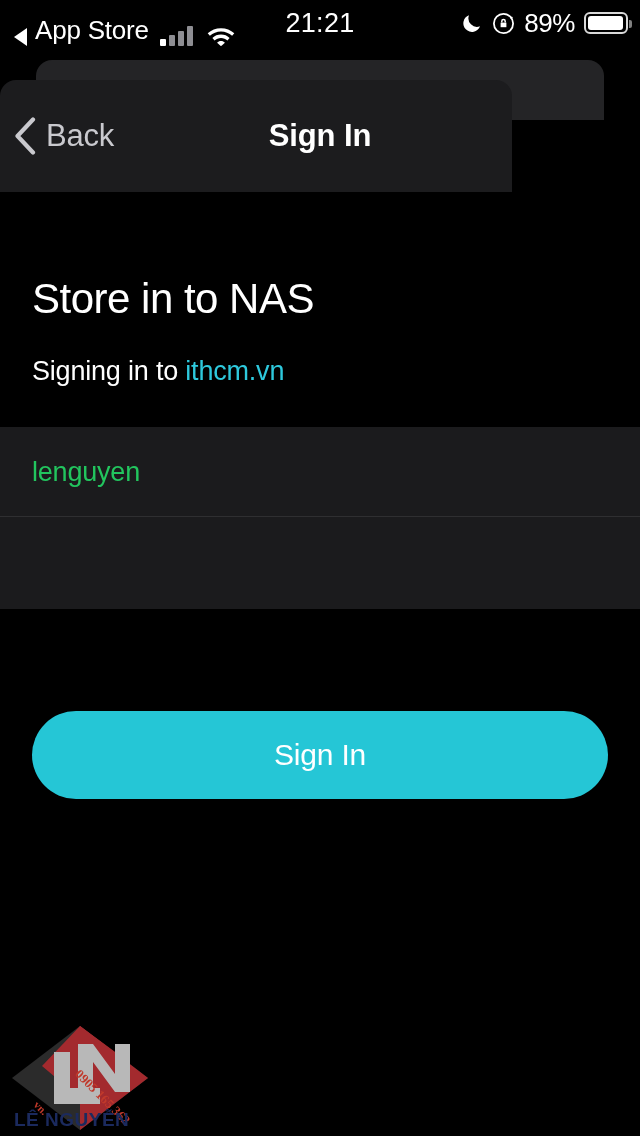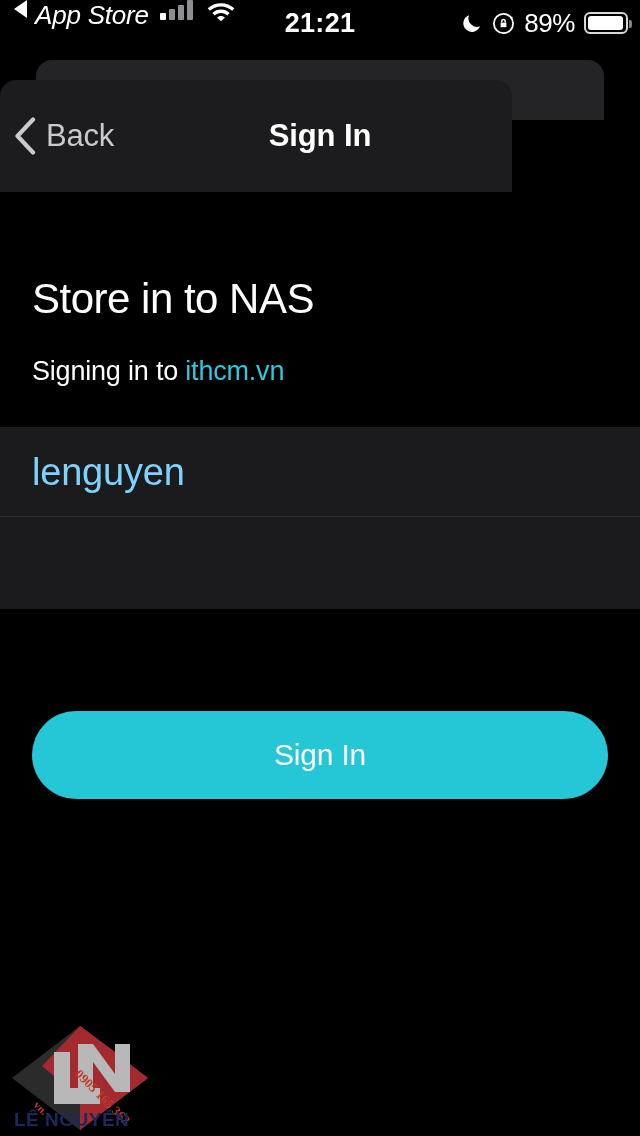--- a/index.html
+++ b/index.html
@@ -18,21 +18,21 @@
 
   
   .statusbar {
     position:absolute; top:0; left:0;
     width:640px; height:46px;
     display:flex; align-items:center;
     color:#fff;
   }
   .sb-left {
     position:absolute; left:14px; top:0; height:46px;
-    display:flex; align-items:flex-start; gap:7px;font-style:italic;
+    display:flex; align-items:flex-end; gap:7px;
   }
   .sb-backarrow {
     width:0; height:0;
     border-top:9px solid transparent;
     border-bottom:9px solid transparent;
     border-right:13px solid #fff;
     margin-right:1px;
   }
   .sb-appname { font-size:26px; letter-spacing:-0.2px; color:#fff; }
   .signal { display:flex; align-items:flex-end; gap:3px; height:20px; margin-left:4px; }
@@ -40,21 +40,21 @@
   .signal i.b1 { height:7px; }
   .signal i.b2 { height:11px; background:#8e8e93; }
   .signal i.b3 { height:15px; background:#8e8e93; }
   .signal i.b4 { height:20px; background:#8e8e93; }
   .wifi { margin-left:7px; width:28px; height:21px; }
 
   .sb-center {
     position:absolute; left:0; top:0; width:640px; height:46px;
     display:flex; align-items:center; justify-content:center;
   }
-  .sb-time { font-size:27px; font-weight:700; letter-spacing:0.3px; color:#fff; }
+  .sb-time { font-size:27px; font-weight:400; letter-spacing:0.3px; color:#fff; }
 
   .sb-right {
     position:absolute; right:12px; top:0; height:46px;
     display:flex; align-items:center; gap:9px;
   }
   .moon-icon { width:22px; height:22px; }
   .rotlock-icon { width:23px; height:23px; }
   .sb-batt-pct { font-size:26px; font-weight:500; color:#fff; letter-spacing:-0.4px; }
   .battery {
     position:relative; width:44px; height:22px;
@@ -123,21 +123,21 @@
     width:640px; height:182px;
     background:#1b1b1d;
   }
   .field {
     position:relative;
     width:640px; height:90px;
     display:flex; align-items:center;
     padding:0 32px;
   }
   .field .val {
-    font-size:38px; color:#7dd3fc; letter-spacing:-0.2px;
+    font-size:27px; color:#22c55e; letter-spacing:-0.2px;
   }
   .field .val.empty { color:#fff; }
   .divider {
     position:absolute; left:0; bottom:0;
     width:640px; height:1px; background:#2f2f31;
   }
 
   
   .signin-btn {
     position:absolute; top:519px; left:32px;

